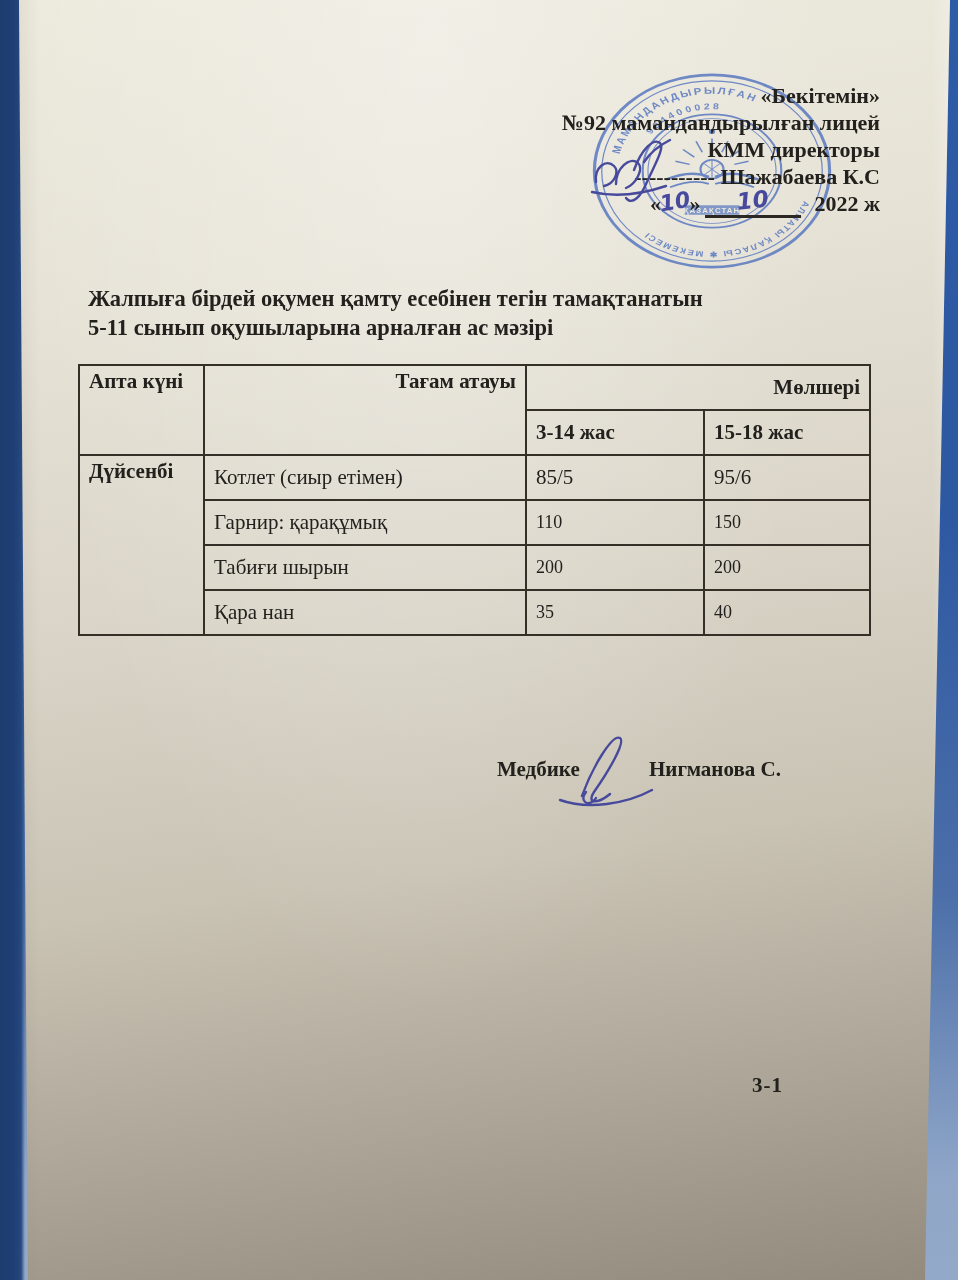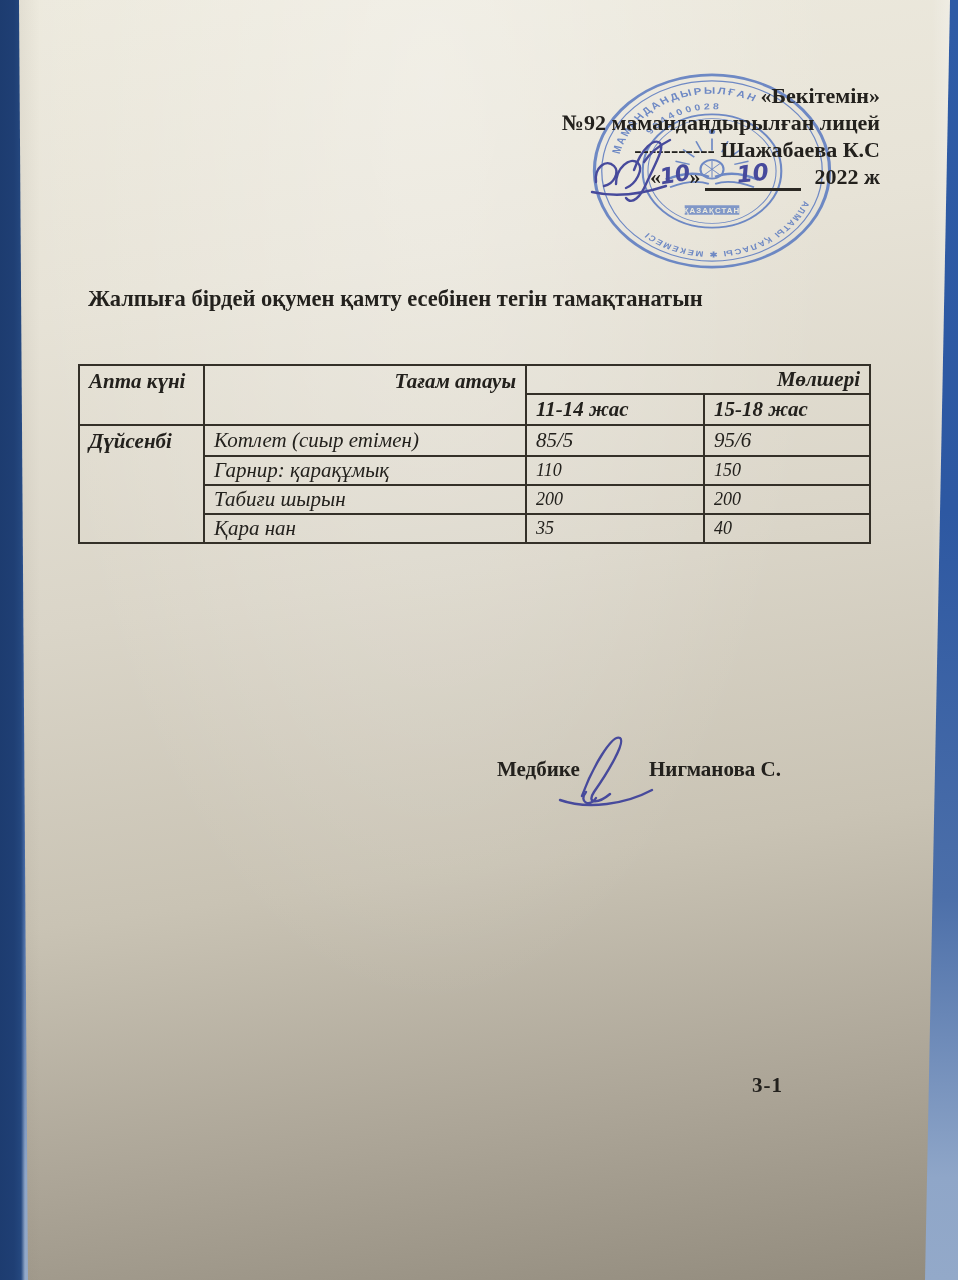--- a/index.html
+++ b/index.html
@@ -53,22 +53,22 @@
   .sig path{stroke:var(--ink-blue);fill:none;stroke-width:2.4;stroke-linecap:round;}
   .doc-title{
     position:absolute;left:88px;top:284px;width:790px;z-index:3;text-align:left;
     font-weight:bold;font-size:22.5px;line-height:29px;color:var(--text-black);
   }
   table.menu{
     position:absolute;left:78px;top:364px;z-index:3;width:791px;
     border-collapse:collapse;table-layout:fixed;color:var(--text-black);
   }
   table.menu td{
-    border:2px solid var(--table-border);padding:1px 9px;vertical-align:middle;
-    overflow:hidden;white-space:nowrap;font-style:italic;
+    border:2px solid var(--table-border);padding:9px 9px;vertical-align:middle;
+    overflow:hidden;white-space:nowrap;
   }
   table.menu .hdr{font-weight:bold;font-size:21px;}
   .c-center{text-align:right;margin-left:44px;}
   .v-top{vertical-align:top !important;padding-top:3px !important;}
   .day-cell{font-weight:bold;font-size:21px;}
   .dish{font-size:21px;margin-left:32px;}
   .amt{font-size:18px;}
   .amt-big{font-size:21px;}
   .nurse-label,.nurse-name{
     position:absolute;z-index:3;font-weight:bold;font-size:21px;color:var(--text-black);
@@ -123,56 +123,58 @@
       <path class="ln" d="M123,135 Q138,129 160,139" stroke-width="2"></path>
       <circle cx="120" cy="74" r="3" fill="var(--stamp-blue)"></circle>
       <path d="M94,160 h52 v11 h-52 z" fill="var(--stamp-blue)" opacity="0.85"></path>
       <text x="120" y="169" font-size="7.5" text-anchor="middle" letter-spacing="1" style="fill:#eceade">ҚАЗАҚСТАН</text>
     </g>
   </svg>
 
   <div class="approval">
     <div class="line">«Бекітемін»</div>
     <div class="line">№92 мамандандырылған лицей</div>
+    <div class="line">КММ директоры</div>
     <div class="line">
       <span>-----------</span>
       <span>Шажабаева К.С</span>
     </div>
     <div class="line">
       <span>«</span><span class="hand hand-day">10</span><span>»</span><span class="month-slot"><span class="hand hand-month">10</span></span><span>2022 ж</span>
     </div>
   </div>
 
   <svg class="sig" style="left:590px;top:136px;" width="140" height="85" viewBox="0 0 140 85">
     <path d="M6,46 C4,32 16,22 24,30 C30,36 24,48 14,50"></path>
     <path d="M26,48 C26,32 40,20 48,27 C54,33 46,48 36,52"></path>
     <path d="M44,34 C52,12 64,2 70,7 C75,12 64,30 56,48 C51,60 42,70 36,62"></path>
     <path d="M54,26 C62,14 72,8 80,4"></path>
     <path d="M2,56 C28,62 52,58 76,50" stroke-width="1.6"></path>
   </svg>
 
   <div class="doc-title">
     <div>Жалпыға бірдей оқумен қамту есебінен тегін тамақтанатын</div>
+    <div>5-11 сынып оқушыларына арналған ас мәзірі</div>
   </div>
 
   <table class="menu">
     <colgroup>
       <col style="width:125px">
         <col style="width:322px">
         <col style="width:178px">
         <col style="width:166px">
     </colgroup>
     <tbody>
         <tr style="height:28px">
       <td rowspan="2" class="hdr v-top">Апта күні</td>
       <td rowspan="2" class="hdr v-top c-center">Тағам атауы</td>
       <td colspan="2" class="hdr c-center">Мөлшері</td>
     </tr>
     <tr style="height:31px">
-      <td class="hdr">11-14 жас</td>
+      <td class="hdr">3-14 жас</td>
       <td class="hdr">15-18 жас</td>
     </tr>
     <tr style="height:31px">
       <td rowspan="4" class="day-cell v-top">Дүйсенбі</td>
       <td class="dish">Котлет (сиыр етімен)</td>
       <td class="amt-big">85/5</td>
       <td class="amt-big">95/6</td>
     </tr>
     <tr style="height:27px">
       <td class="dish">Гарнир: қарақұмық</td>

